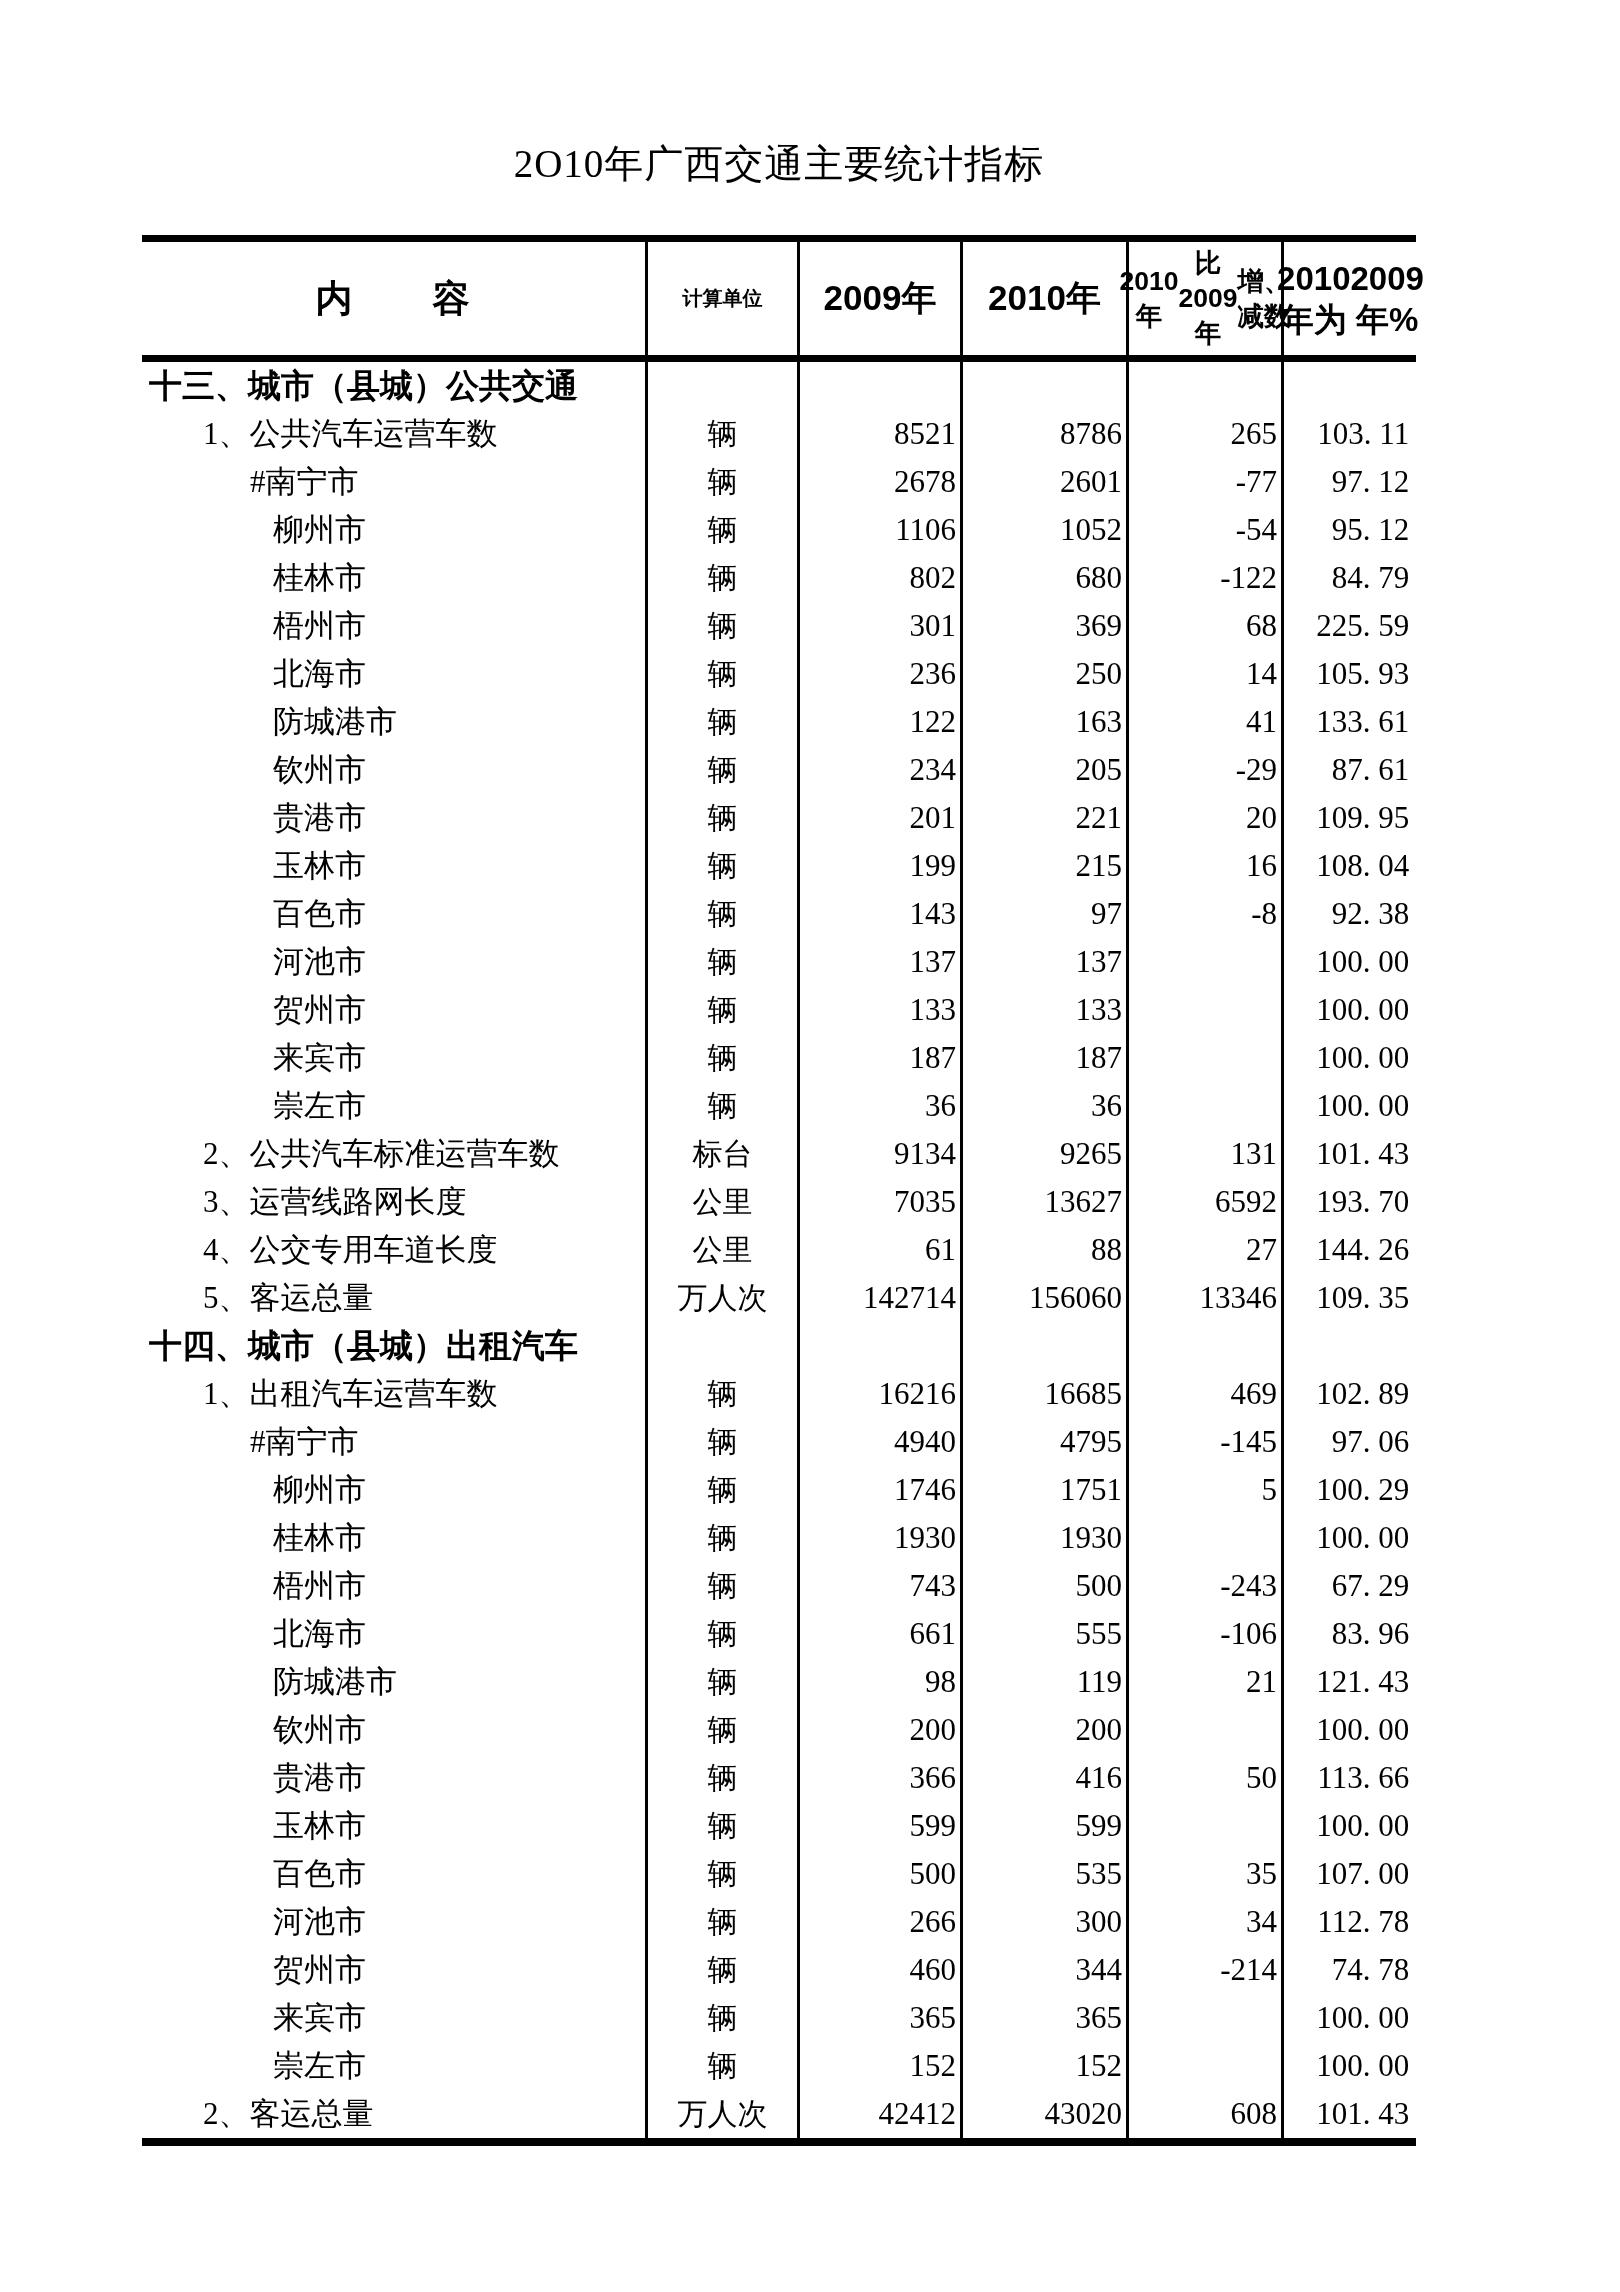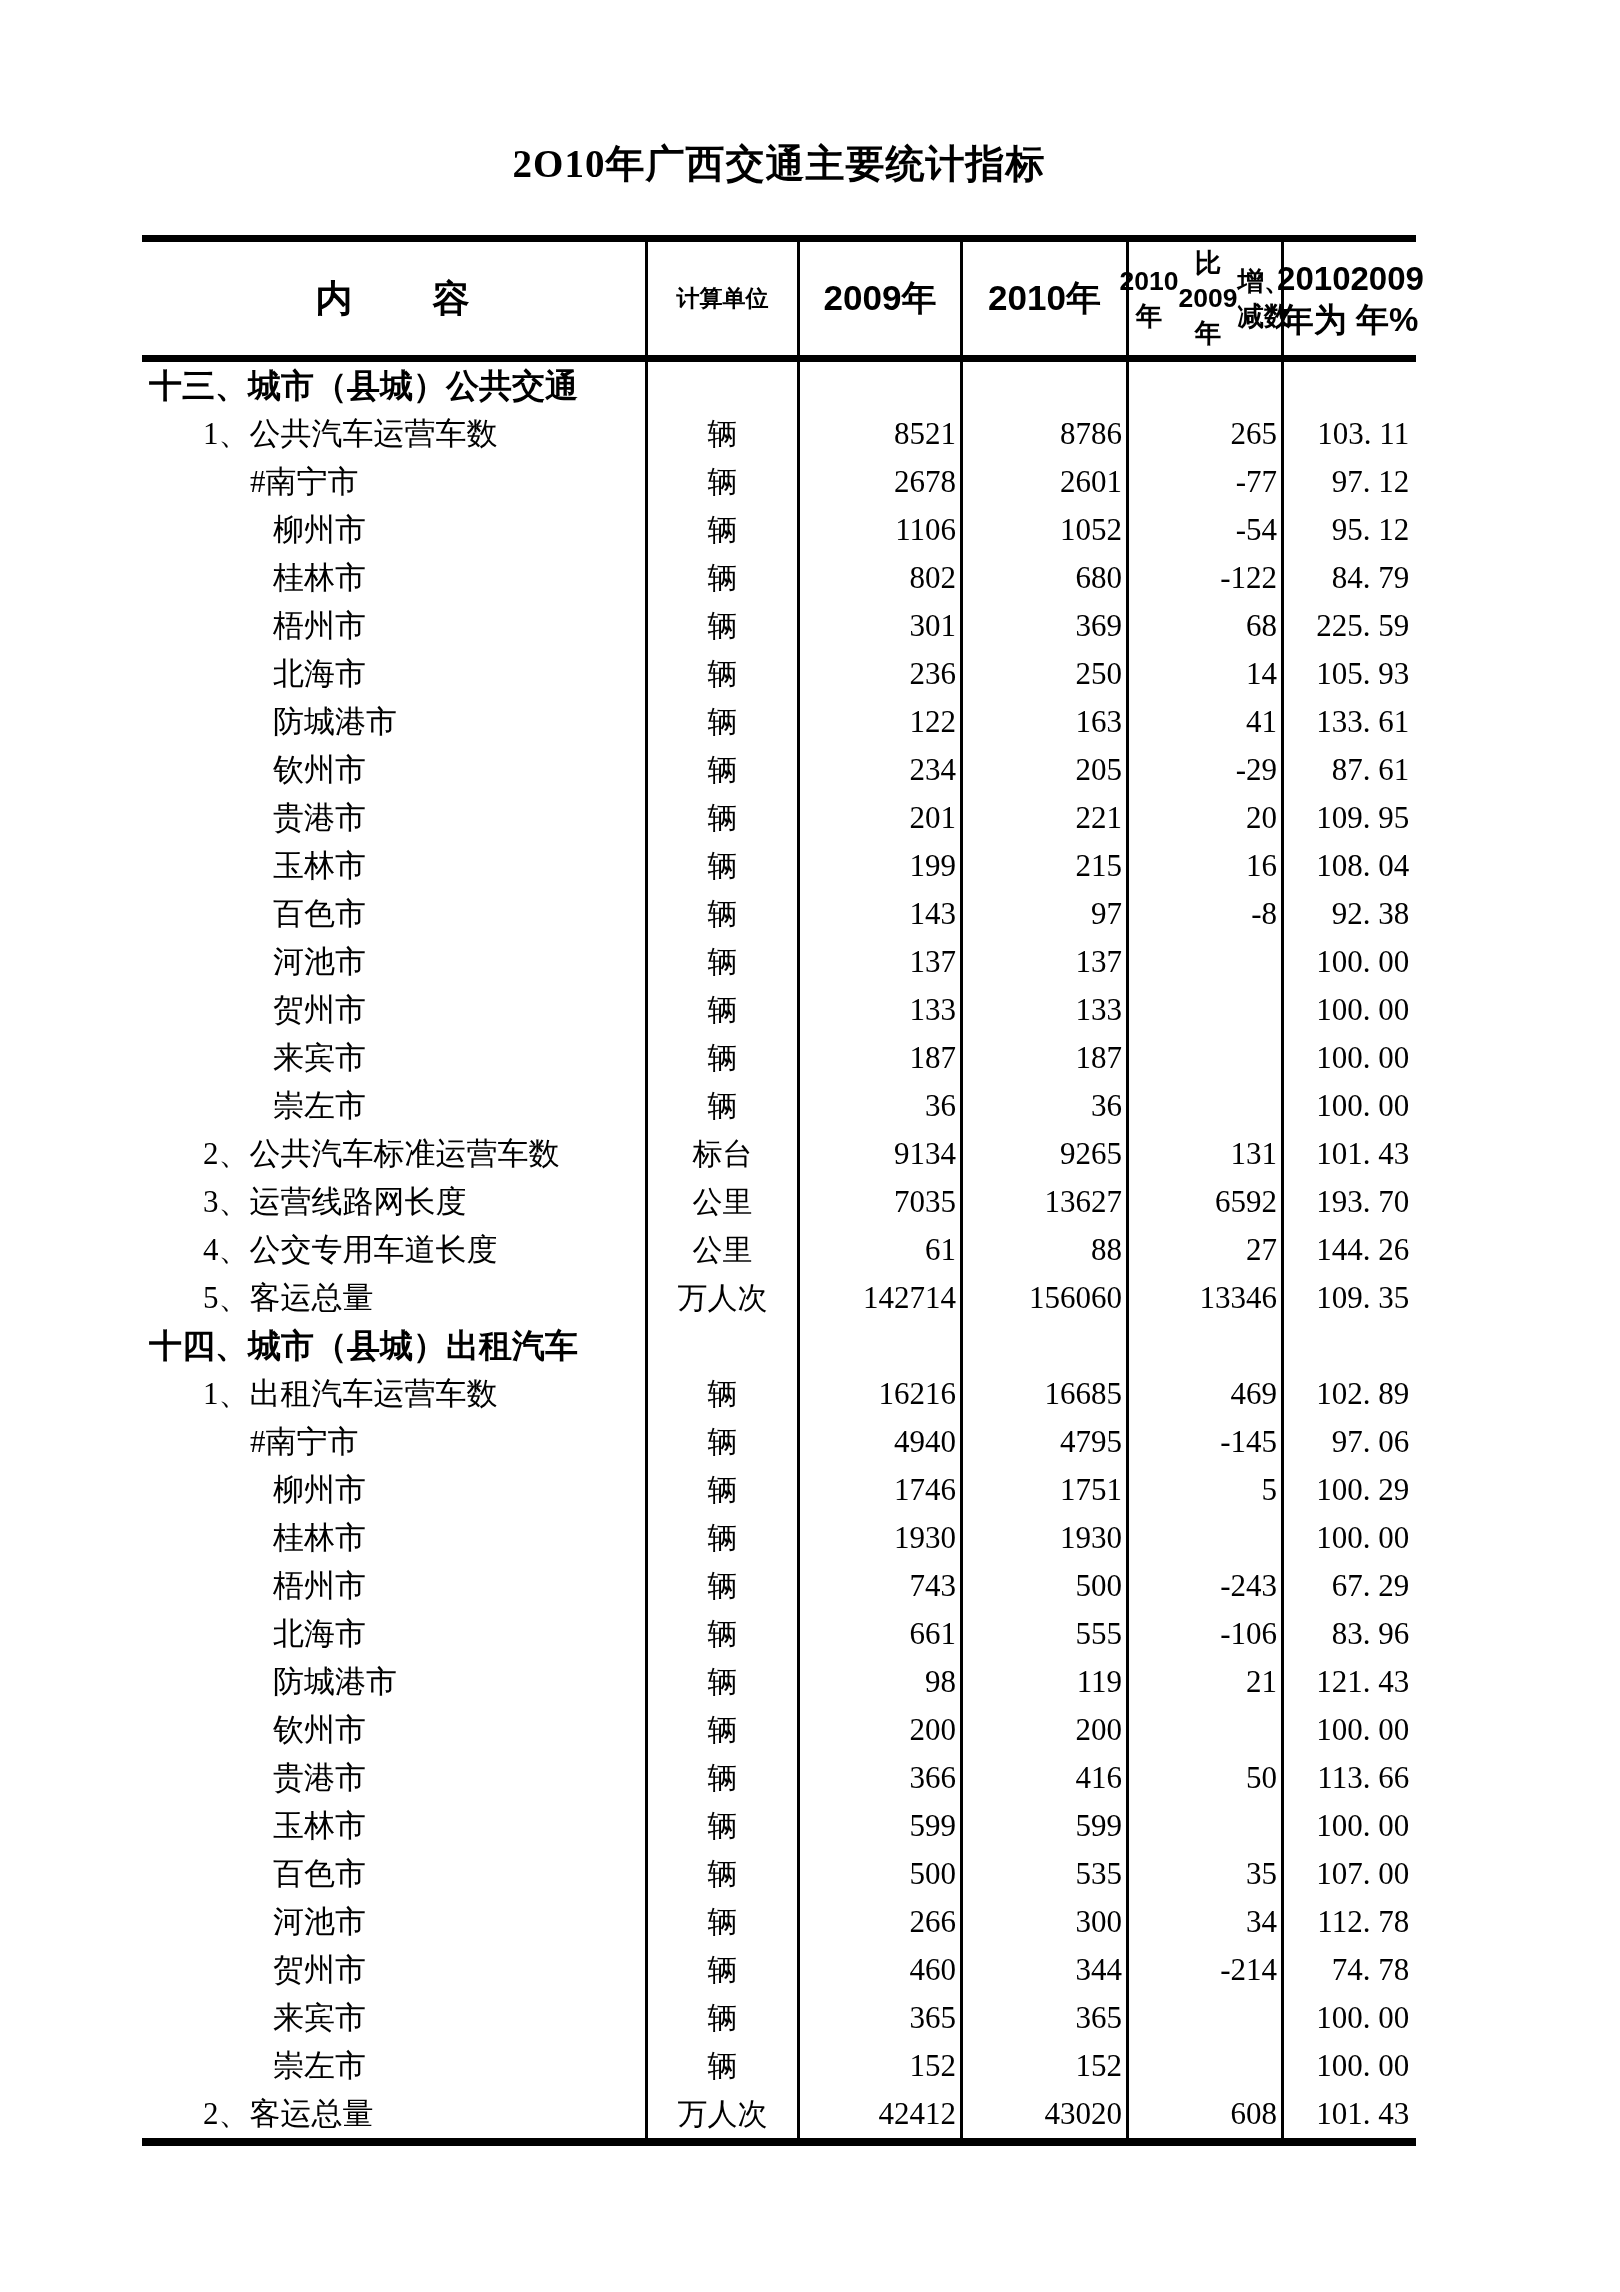--- a/index.html
+++ b/index.html
@@ -3,41 +3,41 @@
 <meta charset="utf-8">
 <style>
   html,body{margin:0;padding:0}
   body{
     width:1620px;height:2293px;background:#ffffff;color:#000;
     position:relative;overflow:hidden;
     font-family:"Liberation Serif","DejaVu Serif",serif;
   }
   .title{
     position:absolute;left:142px;top:137px;width:1274px;margin:0;
-    text-align:center;font-size:39px;font-weight:bold;letter-spacing:1px;
+    text-align:center;font-size:39px;font-weight:normal;letter-spacing:1px;
     font-family:"Liberation Serif","DejaVu Serif",serif;
   }
   .stat-table{
     position:absolute;left:142px;top:235px;width:1274px;
     border-top:7.8px solid #000;
   }
   .grid{
     display:grid;
     grid-template-columns:503px 152px 163px 166px 155px 136px;
   }
   .thead{
     height:113px;border-bottom:7.8px solid #000;
     font-family:"Liberation Sans","DejaVu Sans",sans-serif;font-weight:bold;
   }
   .th{
     box-sizing:border-box;display:flex;align-items:center;justify-content:center;
     text-align:center;
   }
   .th.c1{font-size:37px;letter-spacing:2px}
-  .th.c2{font-size:23px}
+  .th.c2{font-size:20px}
   .th.c3,.th.c4{font-size:35px}
   .th.c5{font-size:26.5px;line-height:35px}
   .th.c6{font-size:33px;line-height:41px}
   .vline{border-left:3.9px solid #000}
   .tbody{border-bottom:8.8px solid #000}
   .tr{
     display:grid;
     grid-template-columns:503px 152px 163px 166px 155px 136px;
     height:48px;
   }

